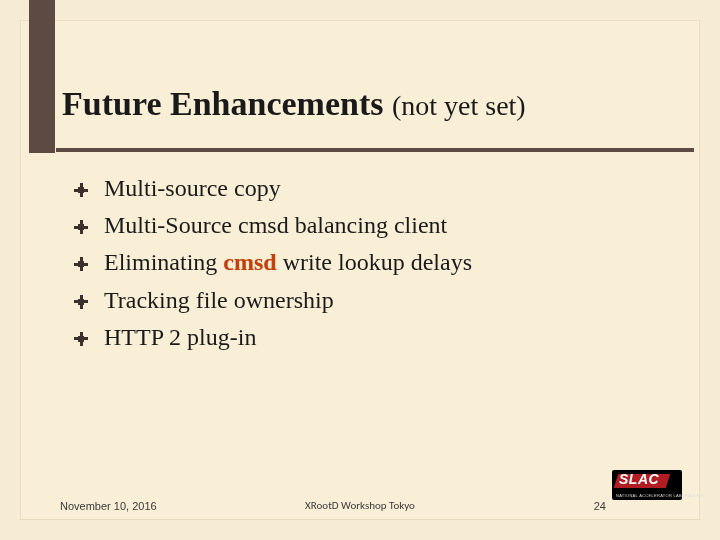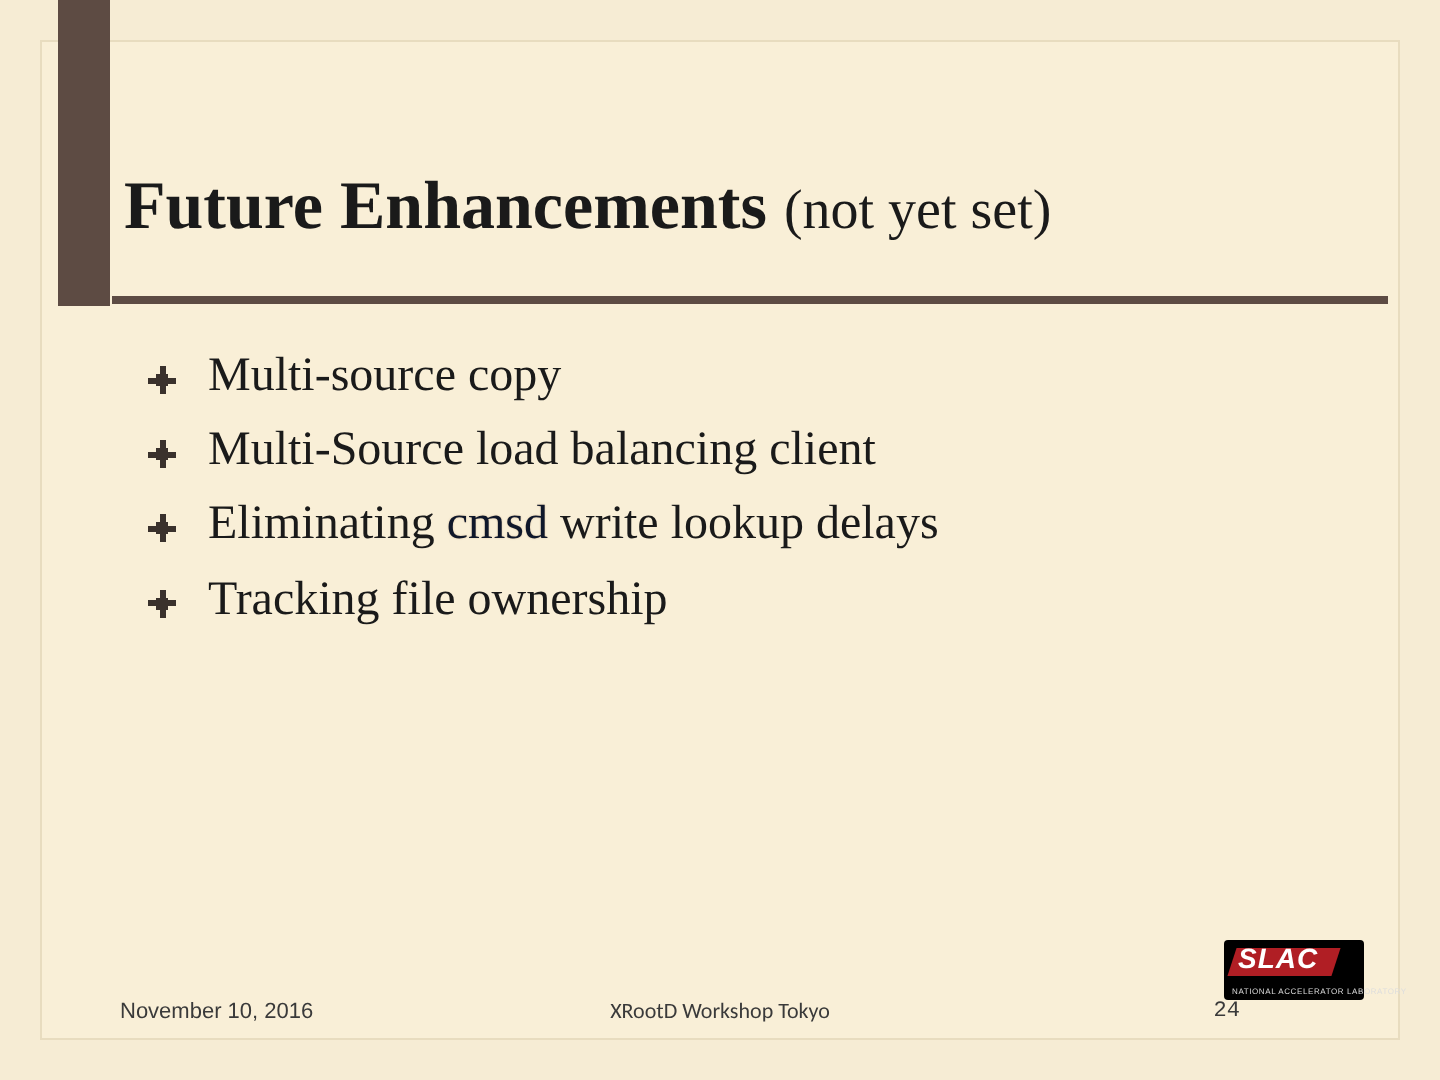--- a/index.html
+++ b/index.html
@@ -68,22 +68,22 @@
       linear-gradient(#3a312c,#3a312c) center/3px 14px no-repeat;
   }
   .bullets li::after {
     content: "";
     position: absolute;
     left: 4px; top: 17px;
     width: 6px; height: 6px;
     background: #3a312c;
   }
   .cmsd {
-    color: #0f172a;
-    font-weight: 400;
+    color: #c2410c;
+    font-weight: 700;
     text-shadow: 0 0 1px rgba(128,64,0,0.25);
   }
   .footer {
     position: absolute;
     left: 20px; right: 20px; bottom: 20px;
     height: 40px;
   }
   .footer .date {
     position: absolute;
     left: 40px; bottom: 8px;
@@ -95,22 +95,22 @@
     position: absolute;
     left: 0; right: 0; bottom: 8px;
     text-align: center;
     font-family: Calibri, Arial, sans-serif;
     font-size: 11px;
     color: #3a3a3a;
     margin-top: 30px;
   }
   .footer .pageno {
     position: absolute;
-    right: 80px; bottom: 8px;
-    font-family: Liberation Mono, monospace;
+    right: 94px; bottom: 8px;
+    font-family: Liberation Sans, sans-serif;
     font-size: 11px;
     color: #3a3a3a;
   }
   .logo {
     position: absolute;
     right: 18px; bottom: 20px;
     width: 70px; height: 30px;
   }
   .logo .bg {
     position: absolute; inset: 0;
@@ -160,27 +160,30 @@
 
 <div class="underline-wrap">
   <div class="underline"></div>
 </div>
 
 <ul class="bullets">
   <li>
     <span>Multi-source copy</span><span class="cmsd"></span><span></span>
   </li>
   <li>
-    <span>Multi-Source load balancing client</span><span class="cmsd"></span><span></span>
+    <span>Multi-Source cmsd balancing client</span><span class="cmsd"></span><span></span>
   </li>
   <li>
     <span>Eliminating </span><span class="cmsd">cmsd</span><span> write lookup delays</span>
   </li>
   <li>
     <span>Tracking file ownership</span><span class="cmsd"></span><span></span>
+  </li>
+  <li>
+    <span>HTTP 2 plug-in</span><span class="cmsd"></span><span></span>
   </li>
 </ul>
 
 <div class="footer">
   <div class="date">November 10, 2016</div>
   <div class="center">XRootD Workshop Tokyo</div>
   <div class="pageno">24</div>
   <div class="logo">
     <div class="bg"></div>
     <div class="redbar"></div>

